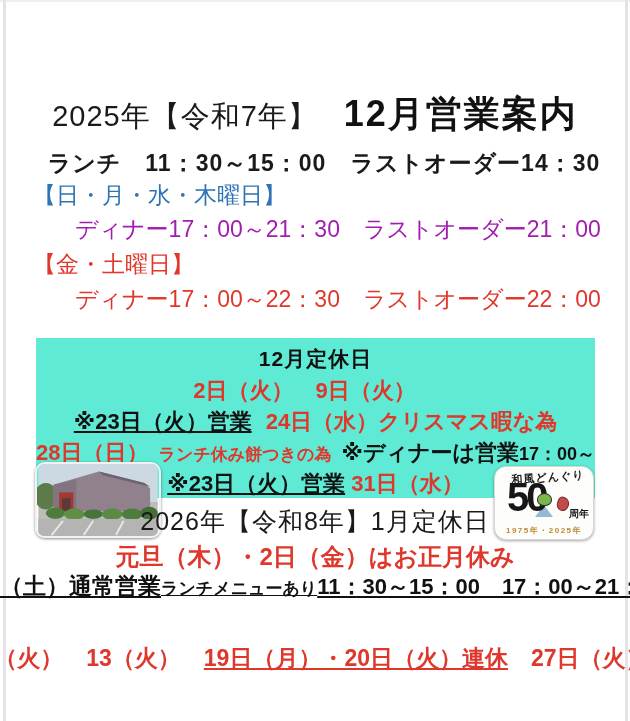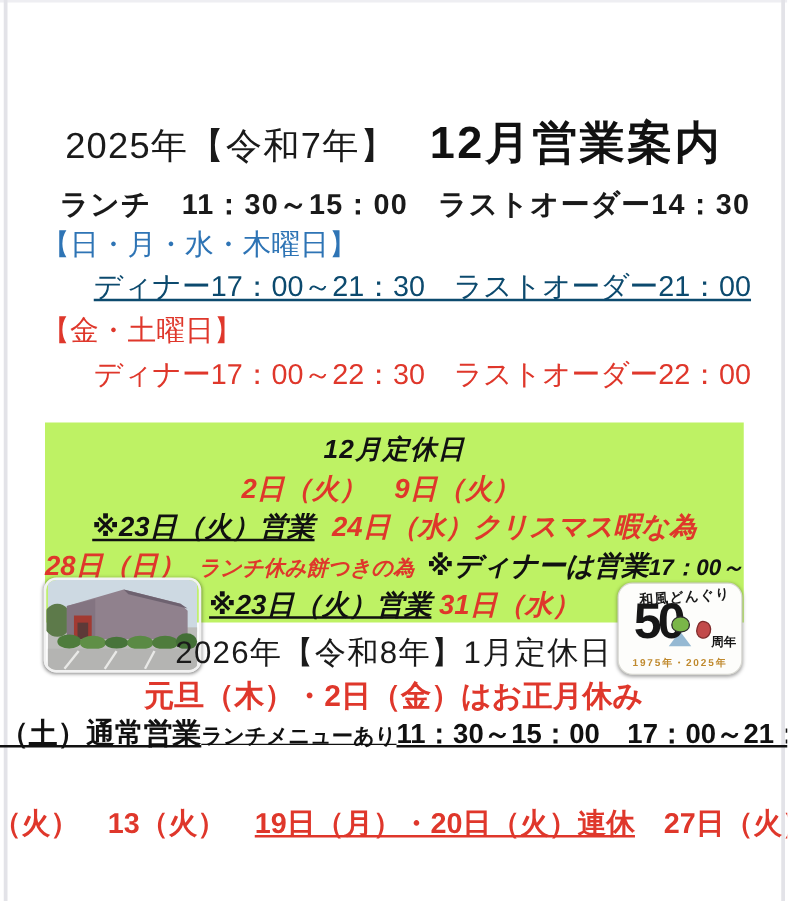--- a/index.html
+++ b/index.html
@@ -16,27 +16,27 @@
   .abs { position:absolute; left:0; right:0; }
   .row { display:flex; justify-content:center; align-items:baseline; white-space:pre; }
 
   .title-row { top:90px; }
   .title-year { font-size:29px; font-weight:500; color:#1a1a1a; letter-spacing:1px; }
   .title-main { font-size:36px; font-weight:800; color:#111; margin-left:26px; letter-spacing:2px; }
 
   .lunch-line { top:148px; font-size:23px; font-weight:600; color:#1a1a1a; letter-spacing:1px;padding-left:18px; }
 
   .weekday-header { top:180px; left:33px; right:auto; font-size:23px; font-weight:500; color:#2e74b5; }
-  .weekday-dinner { top:214px; left:75px; right:auto; font-size:23px; font-weight:500; color:#0c4a6e; white-space:pre;text-decoration:underline; }
+  .weekday-dinner { top:214px; left:75px; right:auto; font-size:23px; font-weight:500; color:#a21caf; white-space:pre; }
   .weekend-header { top:249px; left:33px; right:auto; font-size:23px; font-weight:500; color:#df372b; }
   .weekend-dinner { top:284px; left:75px; right:auto; font-size:23px; font-weight:500; color:#df372b; white-space:pre; }
 
   .holiday-box {
     position:absolute; left:36px; top:338px; width:559px; height:160px;
-    background:#bef264; padding-top:7px;font-style:italic;
+    background:#5eead4; padding-top:7px;
   }
   .hb-line { display:flex; justify-content:center; align-items:baseline; white-space:pre; height:31px; }
   .hb-heading { font-size:21px; font-weight:700; color:#111; letter-spacing:1px; }
   .hb-red { color:#df372b; font-weight:700; font-size:22px; }
   .hb-red-u { color:#df372b; font-weight:700; font-size:22px; text-decoration:underline; }
   .hb-black-u { color:#111; font-weight:700; font-size:22px; text-decoration:underline; }
   .hb-black { color:#111; font-weight:700; font-size:22px; }
   .hb-small-red { color:#df372b; font-weight:700; font-size:17px; }
   .hb-small-black { color:#111; font-weight:700; font-size:18px; }
   .gap { display:inline-block; width:14px; }

